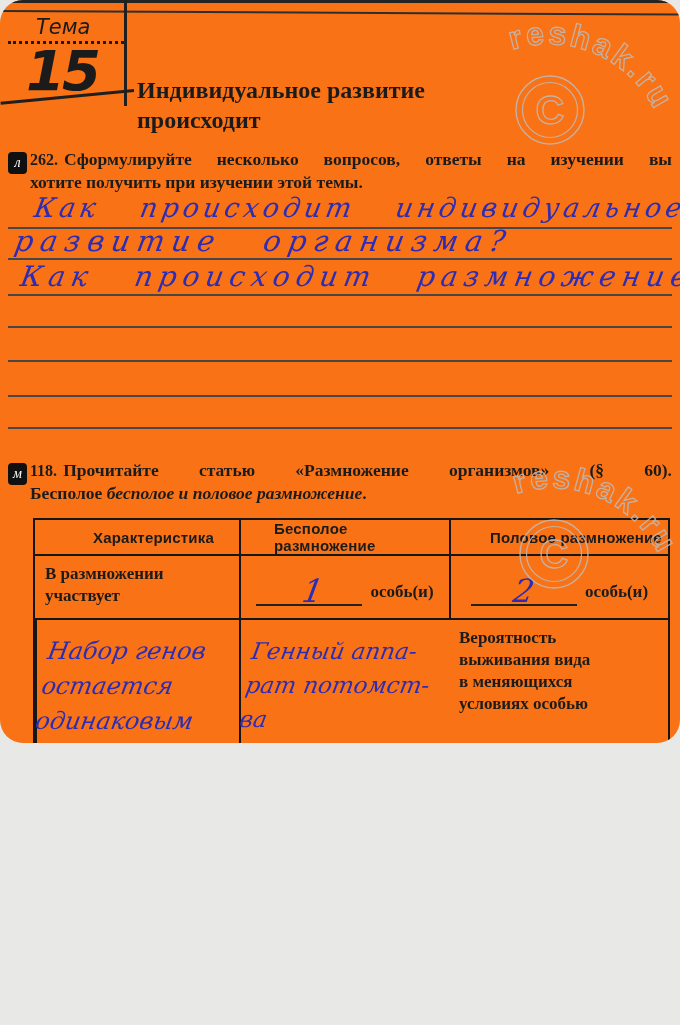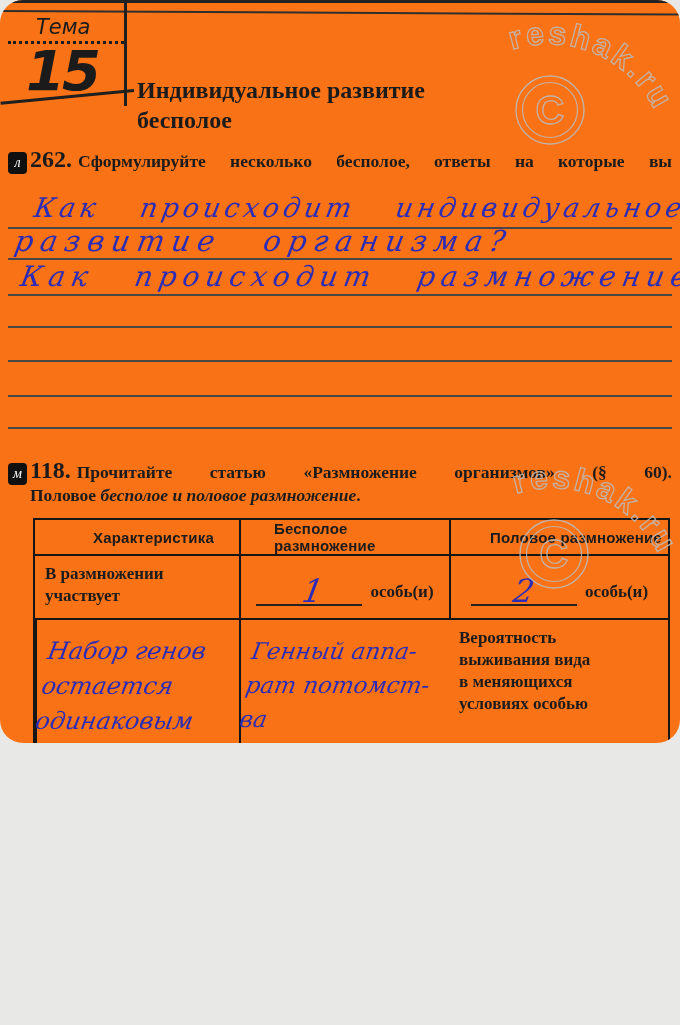--- a/index.html
+++ b/index.html
@@ -25,21 +25,21 @@
     width:19px; height:22px; background:#101010; border-radius:4px;
     color:#fff; font-style:italic; font-size:14px;
     display:flex; align-items:center; justify-content:center;
   }
   .icon262 { left:8px; top:152px; }
   .icon263 { left:8px; top:463px; }
   .taskblock { width:642px; font-weight:bold; font-size:17.5px; line-height:23px; }
   .t262 { left:30px; top:148px; }
   .t263 { left:30px; top:459px; }
   .jline { text-align:justify; text-align-last:justify; }
-  .tasknum { font-size:24px; font-weight:bold; margin-right:6px; }
+  .tasknum { font-size:16px; font-weight:bold; margin-right:6px; }
   .ital { font-style:italic; }
 
   
   .rline { left:8px; width:664px; height:1.6px; background:#474747; }
   .hw {
     font-family:"DejaVu Serif", serif; font-style:italic; color:#2c2cb4;
     transform:skewX(-10deg); transform-origin:left bottom; white-space:nowrap;
   }
   .hw1 { left:32px; top:192px; font-size:27px; letter-spacing:4px; word-spacing:28px; }
   .hw2 { left:12px; top:224px; font-size:29px; letter-spacing:7px; word-spacing:26px; }
@@ -87,45 +87,46 @@
 <div class="page">
 
   <div class="abs rule-top1"></div>
   <div class="abs rule-top2"></div>
   <div class="abs tema">Тема</div>
   <div class="abs tema-dots"></div>
   <div class="abs num15">15</div>
   <div class="abs vline"></div>
   <div class="abs title">
     <div>Индивидуальное развитие</div>
-    <div>бесполое</div>
+    <div>происходит</div>
   </div>
   <div class="abs header-curve"></div>
 
   <div class="abs task-icon icon262">л</div>
   <div class="abs taskblock t262">
-    <div class="jline"><b class="tasknum">262.</b><span>Сформулируйте несколько бесполое, ответы на которые вы</span></div>
+    <div class="jline"><b class="tasknum">262.</b><span>Сформулируйте несколько вопросов, ответы на изучении вы</span></div>
+    <div>хотите получить при изучении этой темы.</div>
   </div>
 
   <div class="abs rline" style="top:227px"></div>
   <div class="abs rline" style="top:258px"></div>
   <div class="abs rline" style="top:294px"></div>
   <div class="abs rline" style="top:326px"></div>
   <div class="abs rline" style="top:360px"></div>
   <div class="abs rline" style="top:395px"></div>
   <div class="abs rline" style="top:427px"></div>
 
   <div class="abs hw hw1">Как происходит индивидуальное</div>
   <div class="abs hw hw2">развитие организма?</div>
   <div class="abs hw hw3">Как происходит размножение?</div>
 
   <div class="abs task-icon icon263">м</div>
   <div class="abs taskblock t263">
     <div class="jline"><b class="tasknum">118.</b><span>Прочитайте статью «Размножение организмов» (§ 60).</span></div>
-    <div><span>Половое</span> <span class="ital">бесполое и половое размножение</span><span>.</span></div>
+    <div><span>Бесполое</span> <span class="ital">бесполое и половое размножение</span><span>.</span></div>
   </div>
 
   <div class="abs cmp-table">
     <div class="cell c0 hrow th">Характеристика</div>
     <div class="cell hrow th">Бесполое размножение</div>
     <div class="cell hrow th">Половое размножение</div>
 
     <div class="cell c0 char-cell">В размножении
 участвует</div>
     <div class="cell count-cell">

